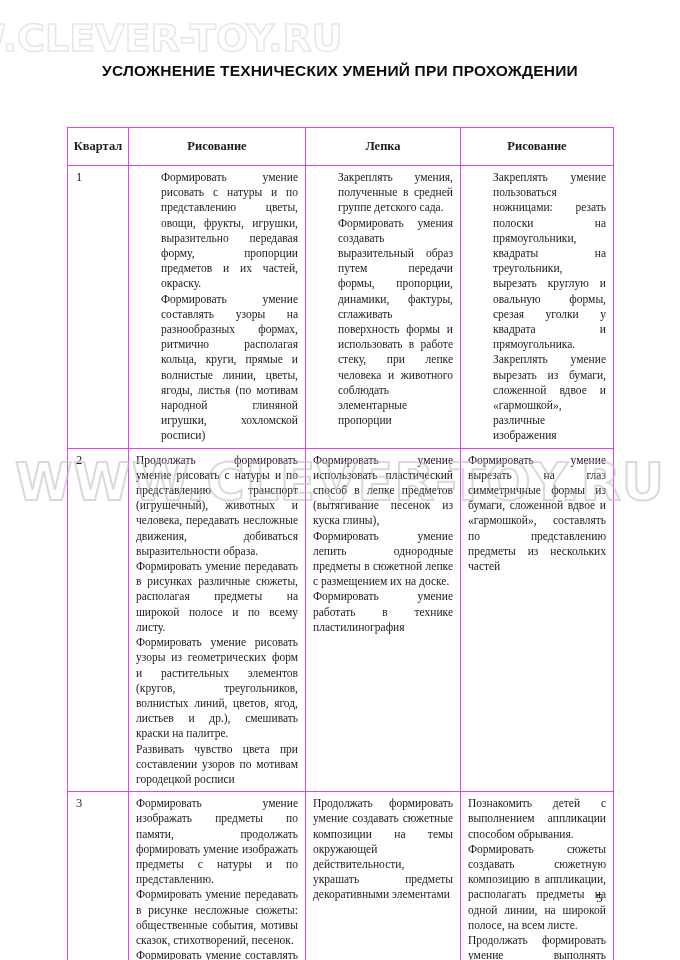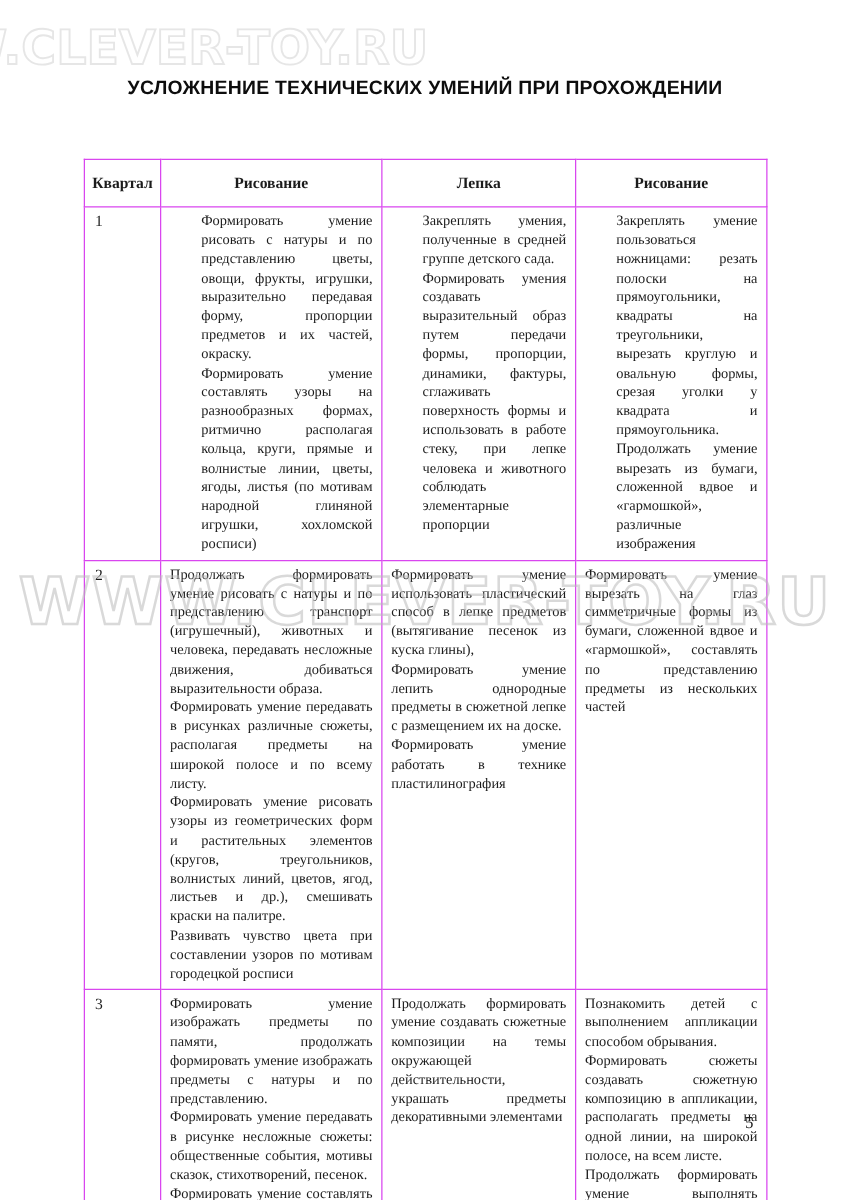--- a/index.html
+++ b/index.html
@@ -127,21 +127,21 @@
         <td>
           <p>Формировать умение рисовать с натуры и по представлению цветы, овощи, фрукты, игрушки, выразительно передавая форму, пропорции предметов и их частей, окраску.</p>
           <p>Формировать умение составлять узоры на разнообразных формах, ритмично располагая кольца, круги, прямые и волнистые линии, цветы, ягоды, листья (по мотивам народной глиняной игрушки, хохломской росписи)</p>
         </td>
         <td>
           <p>Закреплять умения, полученные в средней группе детского сада.</p>
           <p>Формировать умения создавать выразительный образ путем передачи формы, пропорции, динамики, фактуры, сглаживать поверхность формы и использовать в работе стеку, при лепке человека и животного соблюдать элементарные пропорции</p>
         </td>
         <td>
           <p>Закреплять умение пользоваться ножницами: резать полоски на прямоугольники, квадраты на треугольники, вырезать круглую и овальную формы, срезая уголки у квадрата и прямоугольника.</p>
-          <p>Продолжать умение вырезать из бумаги, сложенной вдвое и «гармошкой», различные изображения</p>
+          <p>Закреплять умение вырезать из бумаги, сложенной вдвое и «гармошкой», различные изображения</p>
         </td>
       </tr>
       <tr>
         <td class="quarter">
           <p>2</p>
         </td>
         <td>
           <p>Продолжать формировать умение рисовать с натуры и по представлению транспорт (игрушечный), животных и человека, передавать несложные движения, добиваться выразительности образа.</p>
           <p>Формировать умение передавать в рисунках различные сюжеты, располагая предметы на широкой полосе и по всему листу.</p>
           <p>Формировать умение рисовать узоры из геометрических форм и растительных элементов (кругов, треугольников, волнистых линий, цветов, ягод, листьев и др.), смешивать краски на палитре.</p>

